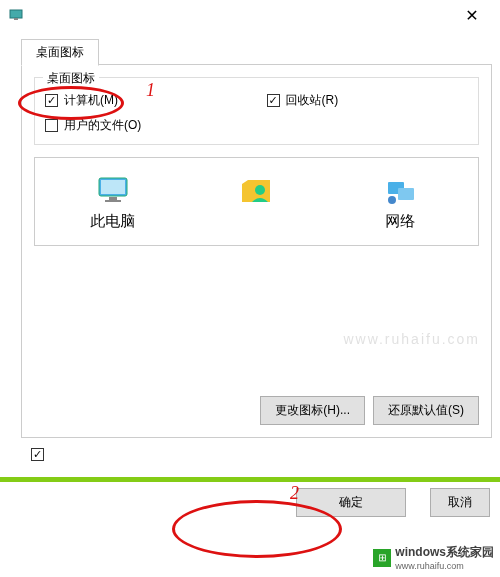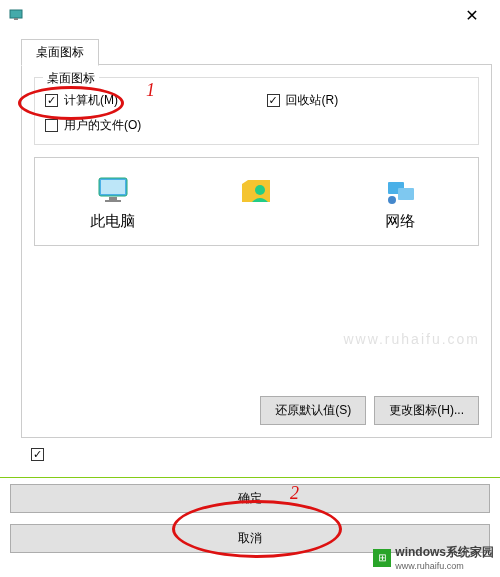--- a/index.html
+++ b/index.html
@@ -133,24 +133,23 @@
     }
     .theme-checkbox {
       margin: 10px 0 16px 10px;
       display: flex;
       align-items: center;
       gap: 6px;
     }
     .dialog-buttons {
       display: flex;
       justify-content: flex-end;
-      gap: 11px;
+      gap: 24px;
       padding: 6px 10px;
-      border-top: 1px solid #84cc16;
-      flex-direction: column;
+      border-top: 5px solid #84cc16;
     }
     .annotation {
       position: absolute;
       color: #d11;
       font-size: 18px;
       font-style: italic;
       font-family: "Times New Roman", serif;
       pointer-events: none;
     }
     .circle {
@@ -254,22 +253,22 @@
               <rect x="6" y="10" width="16" height="12" rx="1" fill="#4ab0e8"></rect>
               <rect x="16" y="16" width="16" height="12" rx="1" fill="#7ec8f0"></rect>
               <circle cx="10" cy="28" r="4" fill="#48c"></circle>
             </svg>
         </div>
         <span class="icon-label">网络</span>
       </div>
     </div>
 
     <div class="btn-row">
+      <button class="btn">更改图标(H)...</button>
       <button class="btn">还原默认值(S)</button>
-      <button class="btn">更改图标(H)...</button>
     </div>
 
   </div>
 
   <label class="theme-checkbox">
     <span class="chk">✓</span>
   </label>
 
 </div>
 

